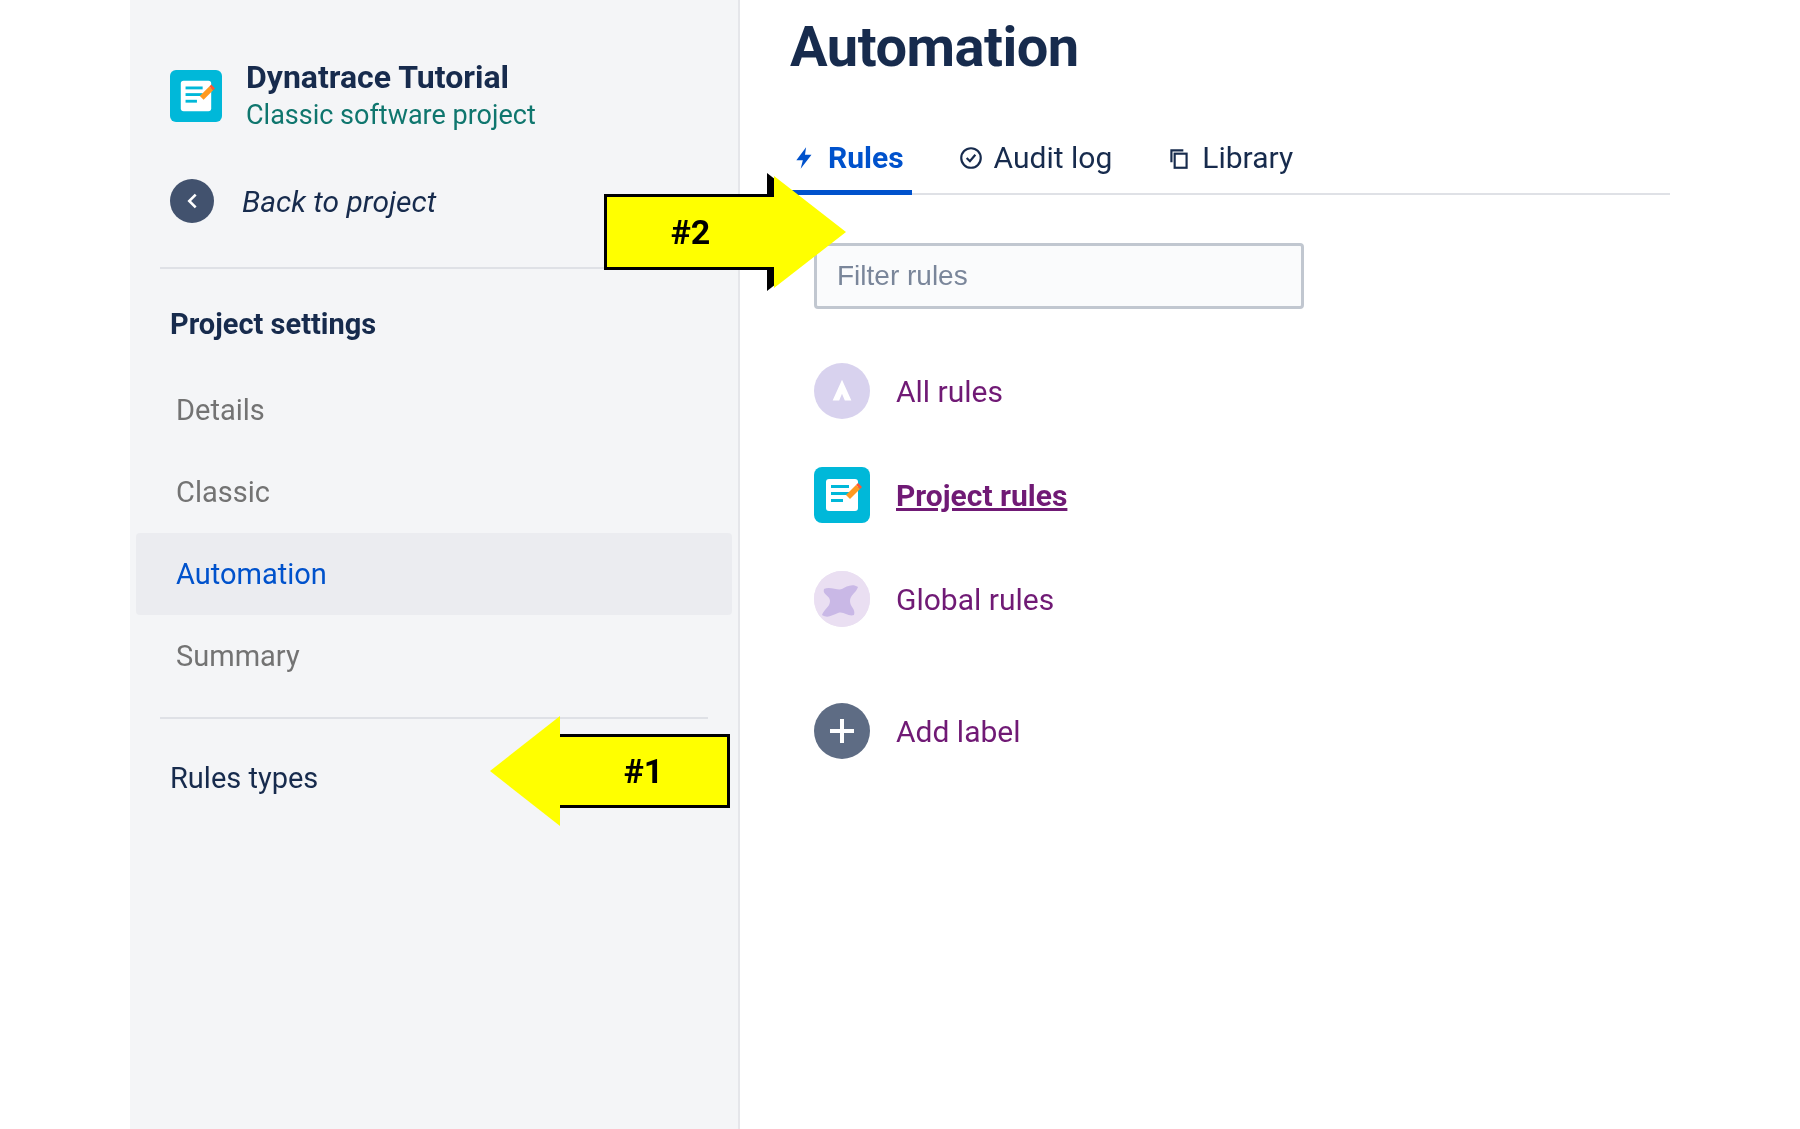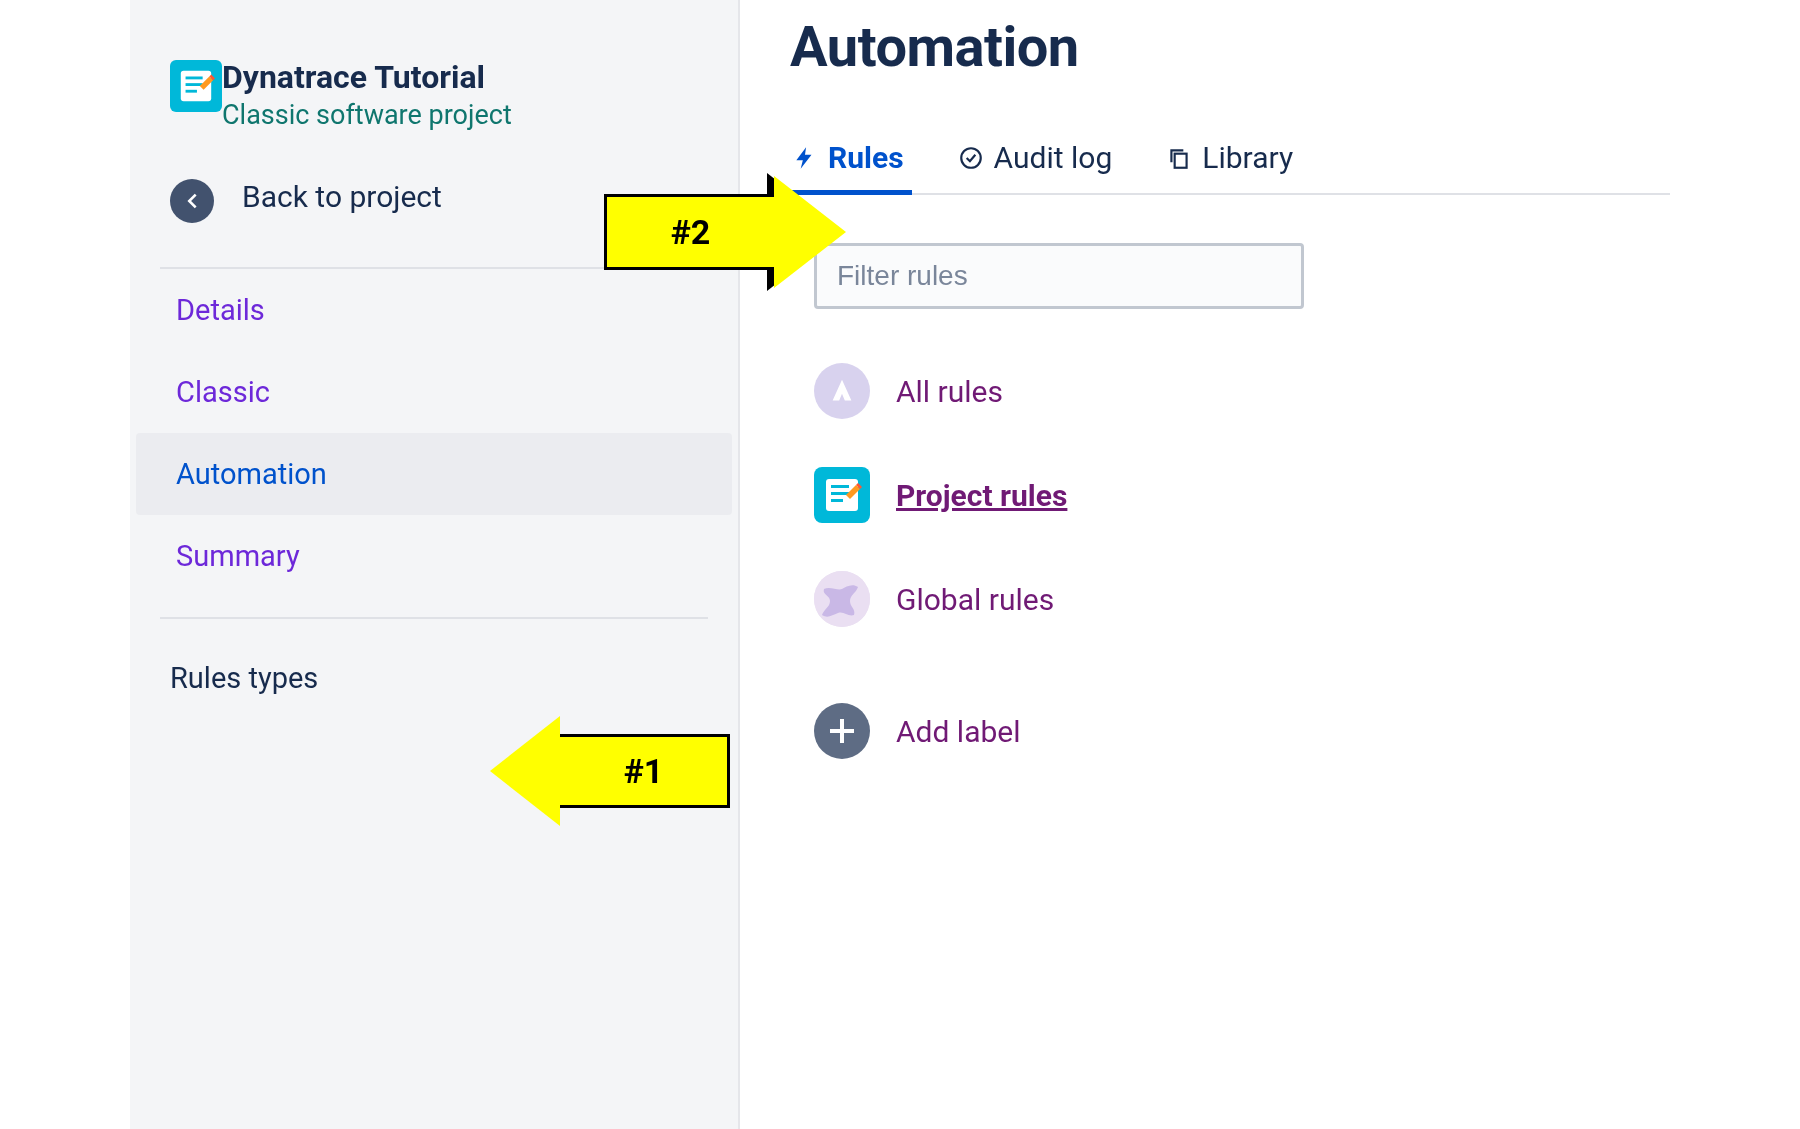--- a/index.html
+++ b/index.html
@@ -24,21 +24,22 @@
     left: 0;
     top: 0;
     width: 610px;
     height: 1129px;
     background: #F4F5F7;
     border-right: 2px solid #e5e6ea;
     padding-top: 60px;
   }
   .proj-header {
     display: flex;
-    align-items: flex-start;
+    align-items: center;
+    gap: 24px;
     padding: 0 30px 0 40px;
   }
   .proj-icon {
     width: 52px;
     height: 52px;
     border-radius: 6px;
     background: #00B8D9;
     display: flex;
     align-items: center;
     justify-content: center;
@@ -51,23 +52,25 @@
     color: #172B4D;
     line-height: 1.1;
   }
   .proj-sub {
     font-size: 27px;
     color: #0f766e;
     margin-top: 4px;
   }
   .back-row {
     display: flex;
+    align-items: center;
     gap: 28px;
     padding: 48px 30px 44px 40px;
     cursor: pointer;
+    font-style: italic;
   }
   .back-circle {
     width: 44px;
     height: 44px;
     border-radius: 50%;
     background: #42526E;
     display: flex;
     align-items: center;
     justify-content: center;
   }
@@ -82,21 +85,21 @@
     margin: 0 30px;
   }
   .section-heading {
     font-size: 29px;
     font-weight: 700;
     color: #172B4D;
     padding: 38px 40px 28px;
   }
   .nav-item {
     font-size: 29px;
-    color: #6d28d9;
+    color: #737373;
     padding: 24px 40px;
     cursor: pointer;
     border-radius: 4px;
     margin: 0 6px;
   }
   .nav-item.selected {
     background: #EBECF0;
     color: #0052CC;
   }
   
@@ -283,20 +286,21 @@
       <div class="back-circle">
         <svg viewBox="0 0 24 24">
             <path d="M15 4l-8 8 8 8 2-2-6-6 6-6z"></path>
           </svg>
       </div>
       <div class="back-label">Back to project</div>
     </div>
 
     <div class="divider"></div>
 
+    <div class="section-heading">Project settings</div>
 
     <div class="nav-item">Details</div>
     <div class="nav-item">Classic</div>
     <div class="nav-item selected">Automation</div>
     <div class="nav-item">Summary</div>
 
     <div class="divider" style="margin-top:20px"></div>
 
     <div class="section-heading" style="font-weight:400;padding-top:42px">Rules types</div>
   </aside>

